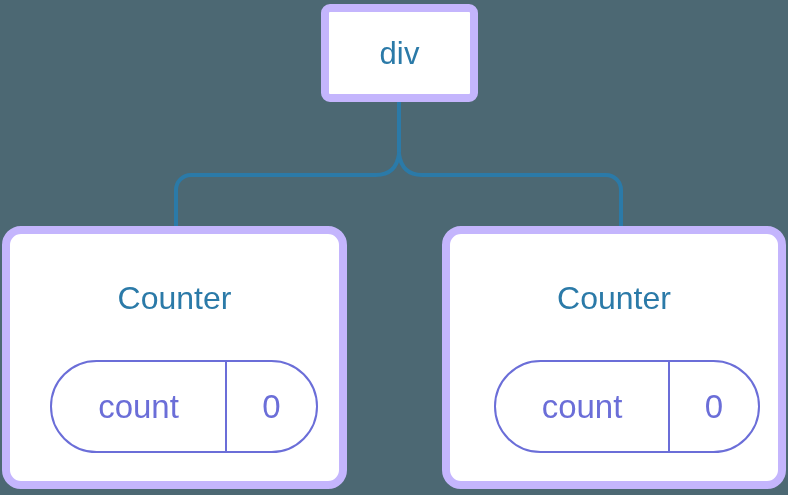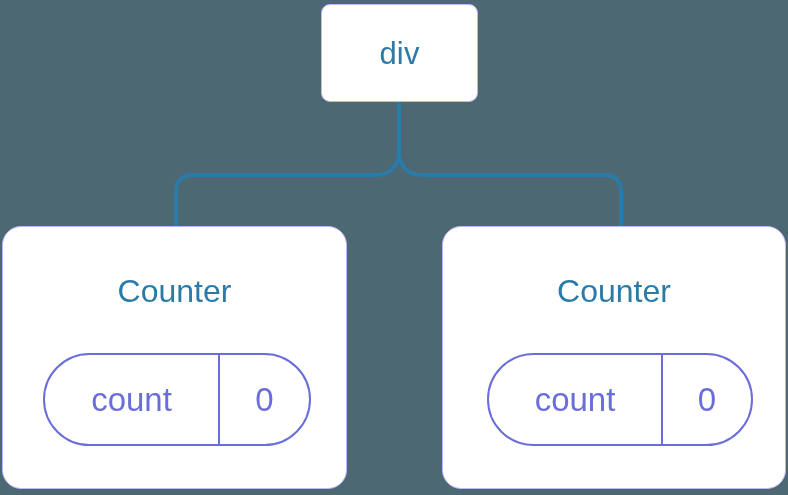--- a/index.html
+++ b/index.html
@@ -30,21 +30,21 @@
     width: 788px;
     height: 495px;
     pointer-events: none;
   }
 
   
   .node-card {
     position: absolute;
     box-sizing: border-box;
     background: #ffffff;
-    border: 1px solid #c4b5fd;
+    border: 8px solid #c4b5fd;
     border-radius: 10px;
   }
 
   
   #node-div {
     left: 321px;
     top: 4px;
     width: 157px;
     height: 98px;
     border-radius: 9px;

